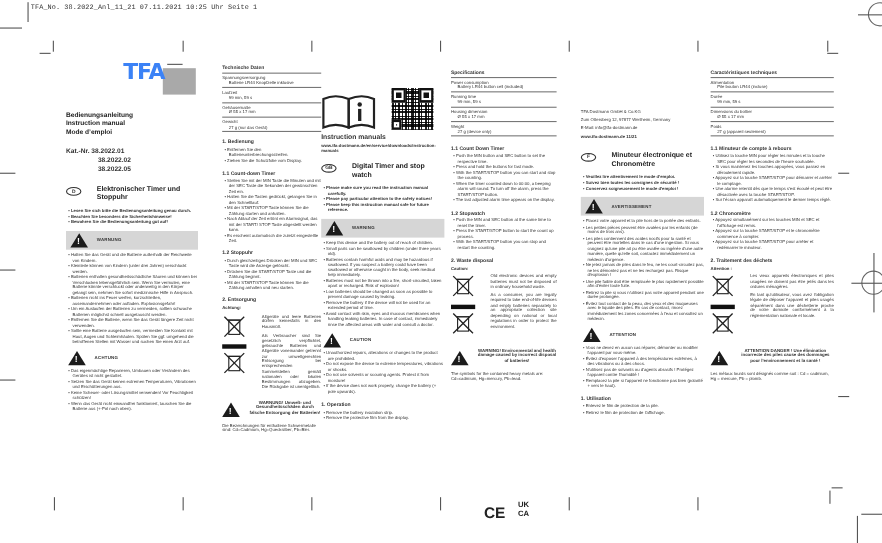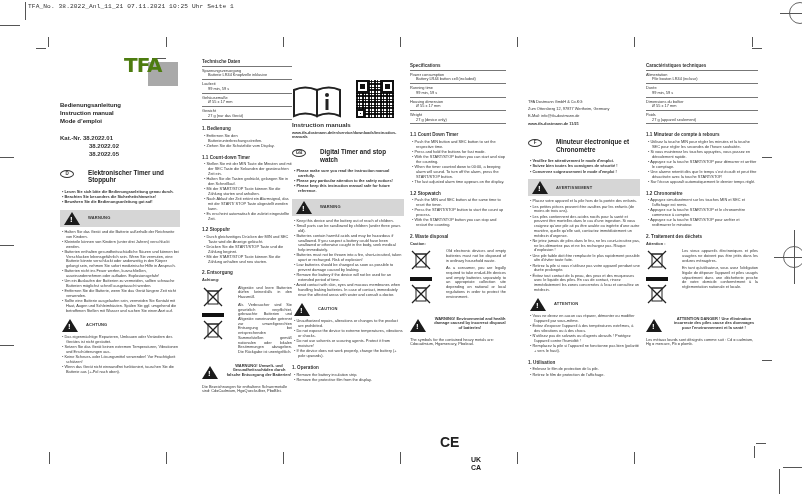--- a/index.html
+++ b/index.html
@@ -9,21 +9,21 @@
   .crop { position: absolute; background: #555; }
   .col { position: absolute; font-size: 3.9px; line-height: 4.7px; color: #333; }
   .c1 { left: 60px; top: 62px; width: 120px; }
   .c2 { left: 202px; top: 62px; width: 90px; }
   .c3 { left: 292px; top: 62px; width: 112px; }
   .c4 { left: 410px; top: 62px; width: 96px; }
   .c5 { left: 528px; top: 62px; width: 112px; }
   .c6 { left: 646px; top: 62px; width: 112px; }
   .tfa-logo { position: relative; width: 70px; height: 24px; margin-left: 48px; margin-top: 0px; }
   .tfa-logo .gray { position: absolute; right: 0; top: 0; width: 30px; height: 24px; background: #a9a9a9; }
-  .tfa-logo .txt { position: absolute; left: 16px; top: 1px; font-family: "DejaVu Sans", sans-serif; font-weight: bold; font-size: 20px; letter-spacing: -1px; color: #4d7c0f; }
+  .tfa-logo .txt { position: absolute; left: 4px; top: 1px; font-family: "DejaVu Sans", sans-serif; font-weight: bold; font-size: 20px; letter-spacing: -1px; color: #3b82f6; }
   .title-block { margin-top: 16px; font-weight: bold; font-size: 6px; line-height: 7.8px; color: #222; }
   .katnr { margin-top: 10px; font-weight: bold; font-size: 6px; line-height: 7.8px; }
   .katnr .indent { padding-left: 29px; }
   .lang-row { display: flex; align-items: flex-start; margin-top: 10px; }
   .lang-badge { width: 14px; height: 8px; border: 1px solid #333; border-radius: 50%; font-size: 4.5px; line-height: 6px; text-align: center; font-weight: bold; margin-right: 14px; margin-top: 1px; flex-shrink: 0; }
   .lang-title { font-size: 6.3px; line-height: 7.4px; font-weight: bold; color: #222; }
   ul.b { list-style: none; margin-top: 6px; }
   ul.b li { padding-left: 6px; text-indent: -4px; margin-bottom: 0.6px; }
   ul.b li::before { content: "• "; }
   ul.b.bold li { font-weight: bold; }
@@ -323,21 +323,21 @@
       <p>As a consumer, you are legally required to take end-of-life devices and empty batteries separately to an appropriate collection site depending on national or local regulations in order to protect the environment.</p>
     </div>
   </div>
   <div class="warn-block">
     <div class="tri"></div>
     <div class="warn-block-text">WARNING! Environmental and health damage caused by incorrect disposal of batteries!</div>
   </div>
   <div style="margin-top:6px;">The symbols for the contained heavy metals are: Cd=cadmium, Hg=mercury, Pb=lead.</div>
 </div>
 
-<div class="ce" style="left:440px;top:434px;">CE</div>
+<div class="ce" style="left:440px;top:458px;">CE</div>
 <div class="ukca" style="left:466px;top:456px;">UK CA</div>
 
 <div class="col c5" style="top:100px;">
   <div class="addr">
     <p>TFA Dostmann GmbH &amp; Co.KG</p>
     <p>Zum Ottersberg 12, 97877 Wertheim, Germany</p>
     <p>E-Mail: info@tfa-dostmann.de</p>
     <p class="bold">www.tfa-dostmann.de 11/21</p>
   </div>
   <div class="lang-row" style="margin-top:12px;">

